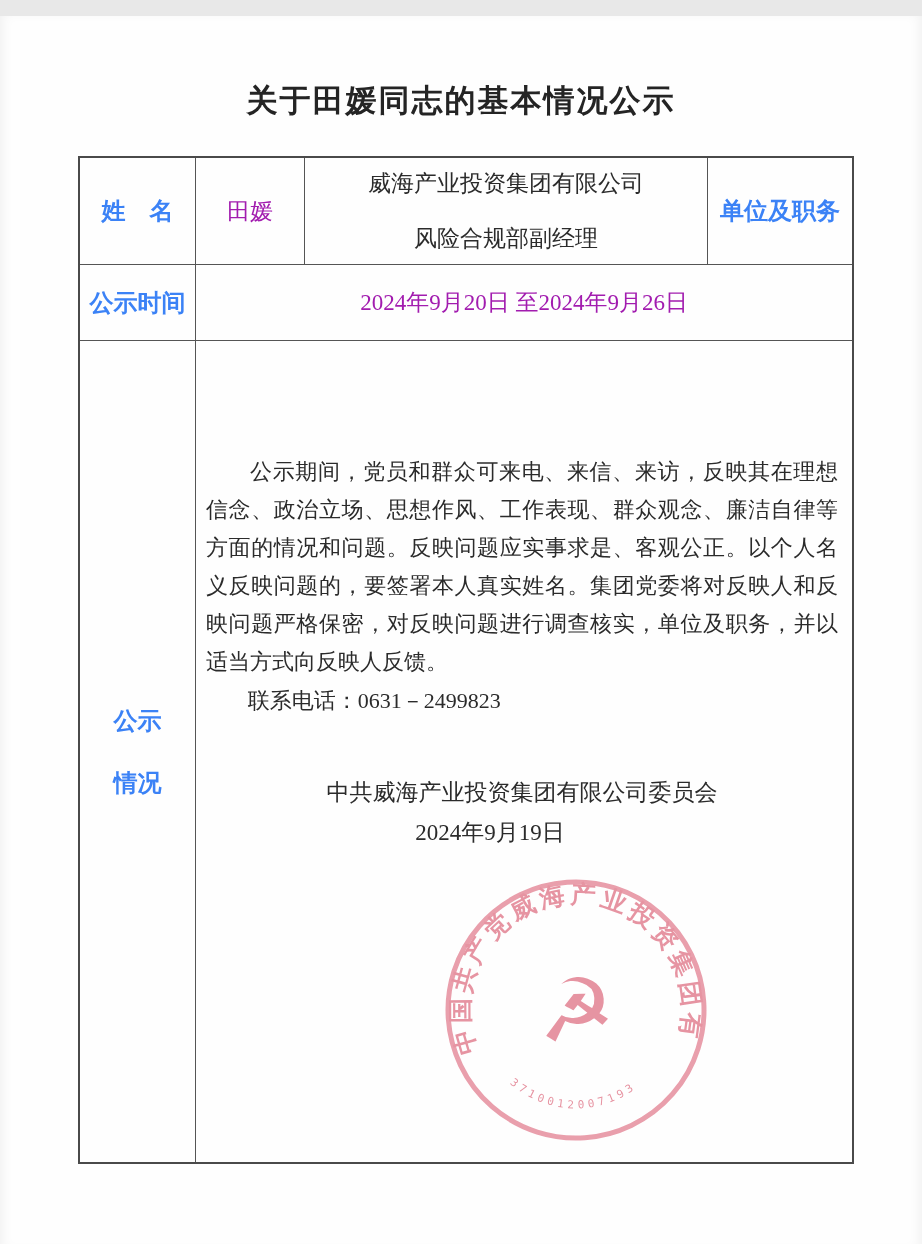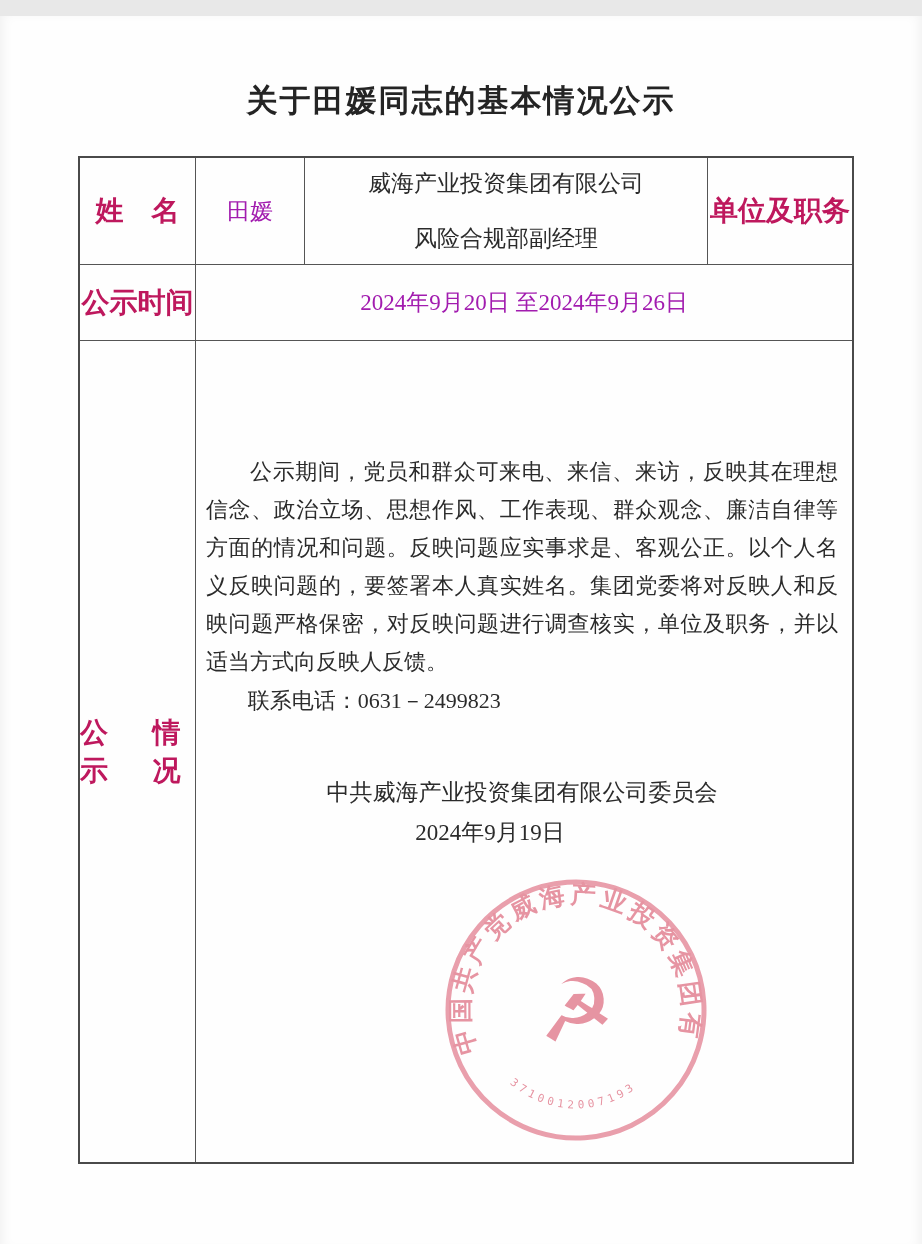--- a/index.html
+++ b/index.html
@@ -29,36 +29,36 @@
     border:2px solid #4a4a4a;
     box-sizing:border-box;
     display:flex;flex-direction:column;
   }
   .t-row{display:flex;box-sizing:border-box;}
   .t-row + .t-row{border-top:1px solid #555;}
   .cell{box-sizing:border-box;display:flex;align-items:center;justify-content:center;}
   .cell + .cell{border-left:1px solid #555;}
   .label-cell{
     font-family:"Liberation Sans","DejaVu Sans",sans-serif;
-    font-weight:bold;font-size:28px;color:#be185d;
+    font-weight:bold;font-size:24px;color:#3b82f6;
   }
   .row-1{height:106px;flex:0 0 auto;}
   .row-2{height:76px;flex:0 0 auto;}
   .row-3{flex:1 1 auto;}
   .col-a{width:115px;flex:0 0 auto;}
   .col-b{width:109px;flex:0 0 auto;}
   .col-c{width:145px;flex:0 0 auto;}
   .col-d{flex:1 1 auto;}
   .value-text{font-size:23px;color:#a21caf;}
   .unit-value{
     flex-direction:column;gap:24px;
     font-size:23px;line-height:31px;text-align:center;
   }
   .row3-label{
-    flex-direction:row;gap:30px;align-items:center;justify-content:center;
+    flex-direction:column;gap:30px;align-items:center;justify-content:center;
   }
   .row3-content{
     display:block;
     padding:112px 14px 0 10px;
     font-size:22px;line-height:38px;
     text-align:justify;
   }
   .para{margin:0;text-indent:2em;}
   .contact-line{margin:0;text-indent:1.9em;line-height:40px;}
   .sign-line{

